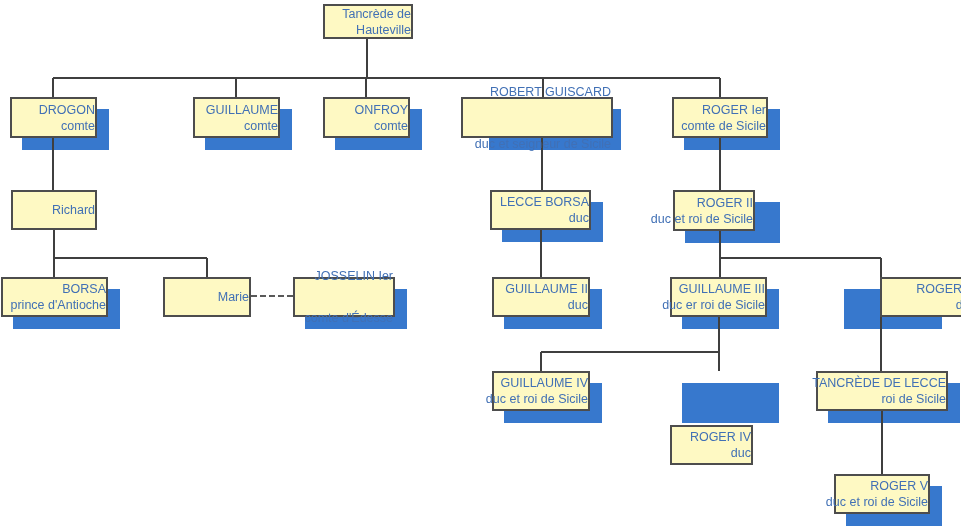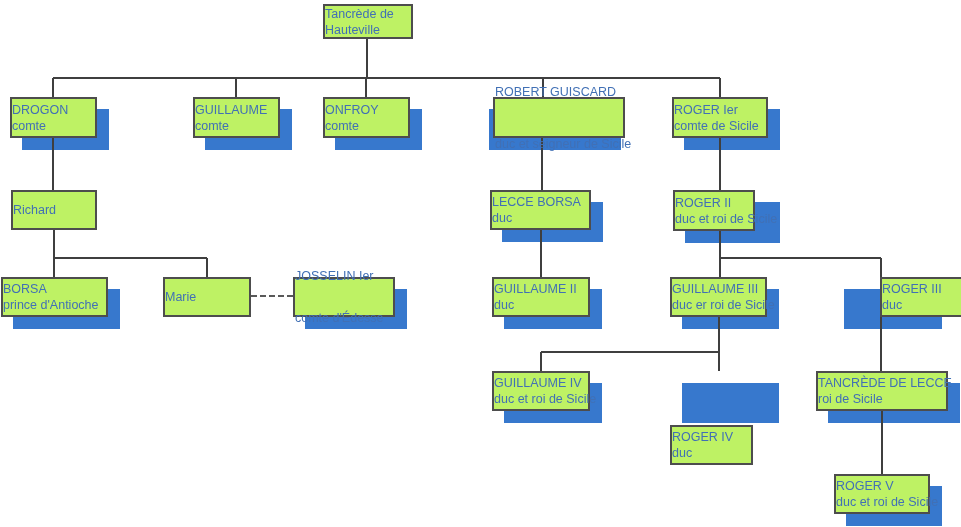--- a/index.html
+++ b/index.html
@@ -7,29 +7,29 @@
     position: relative;
     width: 961px;
     height: 527px;
     background: #ffffff;
     overflow: hidden;
     font-family: "Liberation Sans", sans-serif;
   }
   .node {
     position: absolute;
     box-sizing: border-box;
-    background: #bef264;
+    background: #fef9c3;
     border: 2px solid #4d4d4d;
     color: #4170b5;
     font-size: 12.5px;
     line-height: 16px;
     display: flex;
     flex-direction: column;
     justify-content: center;
-    align-items: flex-start;
+    align-items: flex-end;
     text-align: center;
     z-index: 3;
     cursor: default;
   }
   .node span { white-space: nowrap; }
   .shadow {
     position: absolute;
     background: #3778cd;
     z-index: 1;
   }
@@ -96,21 +96,21 @@
       <span>comte</span>
     </div>
     <div class="node" style="left: 193px; top: 97px; width: 87px; height: 41px;">
       <span>GUILLAUME</span>
       <span>comte</span>
     </div>
     <div class="node" style="left: 323px; top: 97px; width: 87px; height: 41px;">
       <span>ONFROY</span>
       <span>comte</span>
     </div>
-    <div class="node" style="left: 493px; top: 97px; width: 132px; height: 41px; gap: 36px;">
+    <div class="node" style="left: 461px; top: 97px; width: 152px; height: 41px; gap: 36px;">
       <span>ROBERT GUISCARD</span>
       <span>duc et seigneur de Sicile</span>
     </div>
     <div class="node" style="left: 11px; top: 190px; width: 86px; height: 40px;">
       <span>Richard</span>
     </div>
     <div class="node" style="left: 672px; top: 97px; width: 96px; height: 41px;">
       <span>ROGER Ier</span>
       <span>comte de Sicile</span>
     </div>

